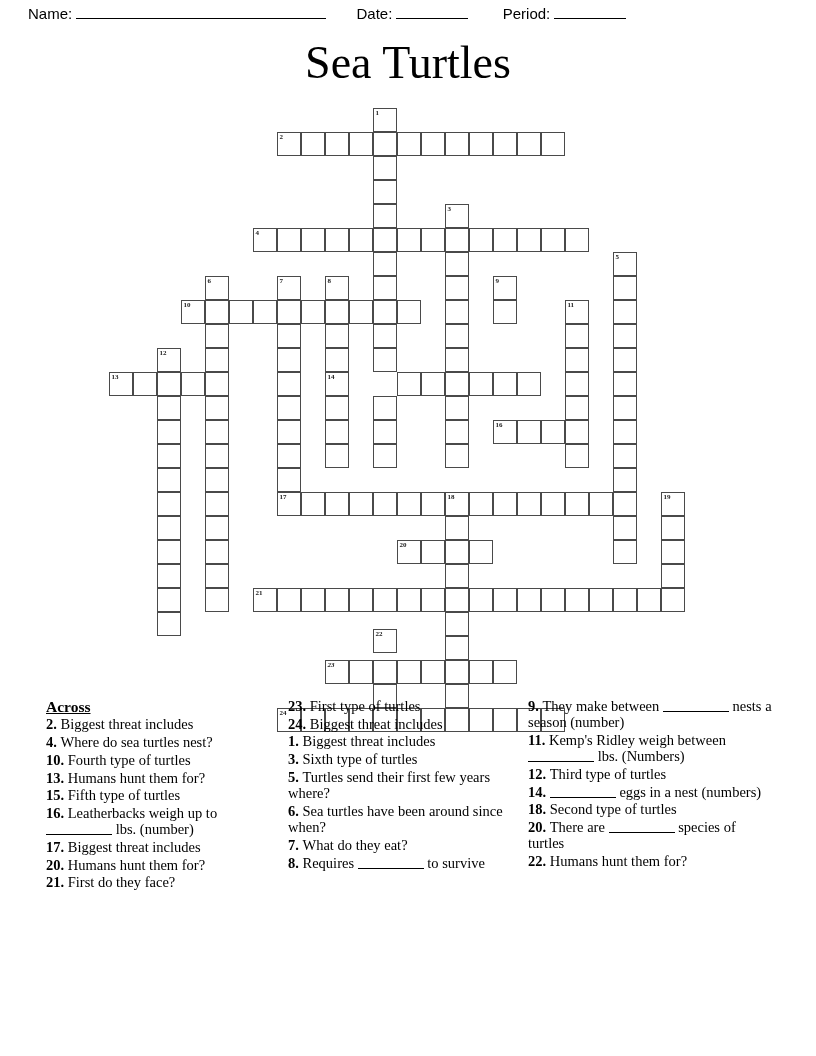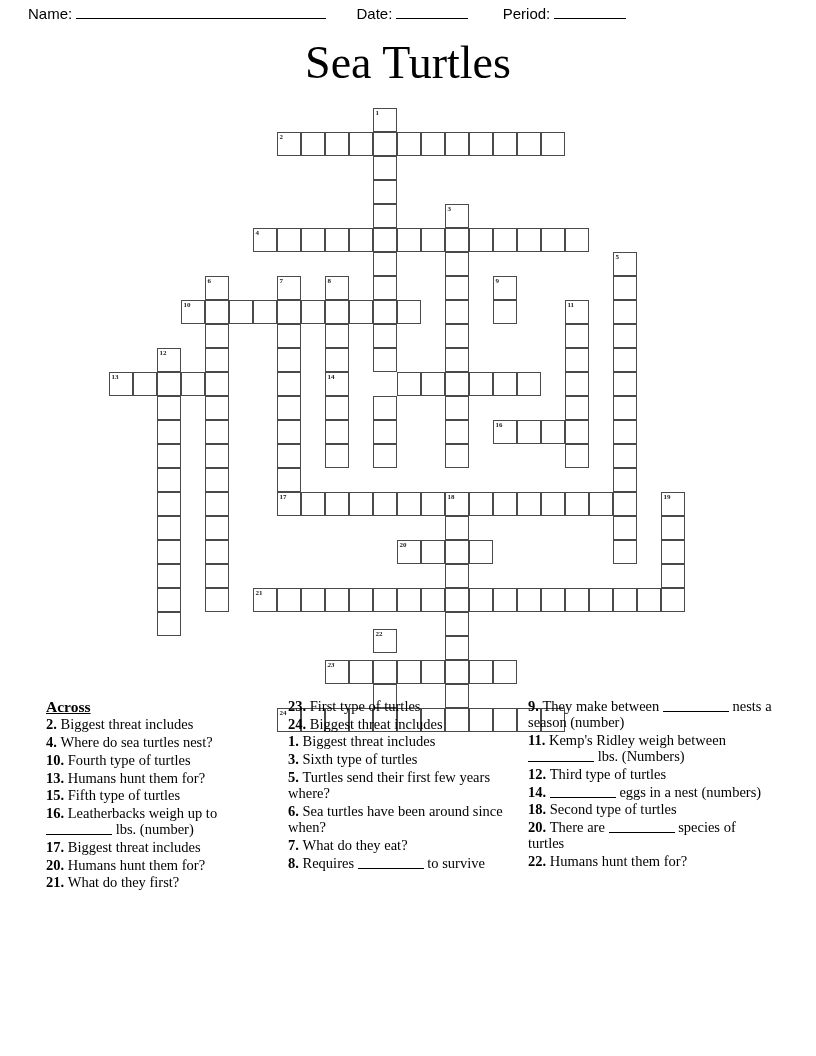--- a/index.html
+++ b/index.html
@@ -346,21 +346,21 @@
   <div class="col col1">
       <div class="sec-head">Across</div>
       <div class="clue"><span class="n">2. </span><span>Biggest threat includes</span></div>
       <div class="clue"><span class="n">4. </span><span>Where do sea turtles nest?</span></div>
       <div class="clue"><span class="n">10. </span><span>Fourth type of turtles</span></div>
       <div class="clue"><span class="n">13. </span><span>Humans hunt them for?</span></div>
       <div class="clue"><span class="n">15. </span><span>Fifth type of turtles</span></div>
       <div class="clue"><span class="n">16. </span><span>Leatherbacks weigh up to </span><span class="blank b-md"></span><span> lbs. (number)</span></div>
       <div class="clue"><span class="n">17. </span><span>Biggest threat includes</span></div>
       <div class="clue"><span class="n">20. </span><span>Humans hunt them for?</span></div>
-      <div class="clue"><span class="n">21. </span><span>What do they first?</span></div>
+      <div class="clue"><span class="n">21. </span><span>First do they face?</span></div>
     </div>
   <div class="col col2">
       <div class="clue"><span class="n">23. </span><span>First type of turtles</span></div>
       <div class="clue"><span class="n">24. </span><span>Biggest threat includes</span></div>
       <div class="clue"><span class="n">1. </span><span>Biggest threat includes</span></div>
       <div class="clue"><span class="n">3. </span><span>Sixth type of turtles</span></div>
       <div class="clue"><span class="n">5. </span><span>Turtles send their first few years where?</span></div>
       <div class="clue"><span class="n">6. </span><span>Sea turtles have been around since when?</span></div>
       <div class="clue"><span class="n">7. </span><span>What do they eat?</span></div>
       <div class="clue"><span class="n">8. </span><span>Requires </span><span class="blank b-md"></span><span> to survive</span></div>

